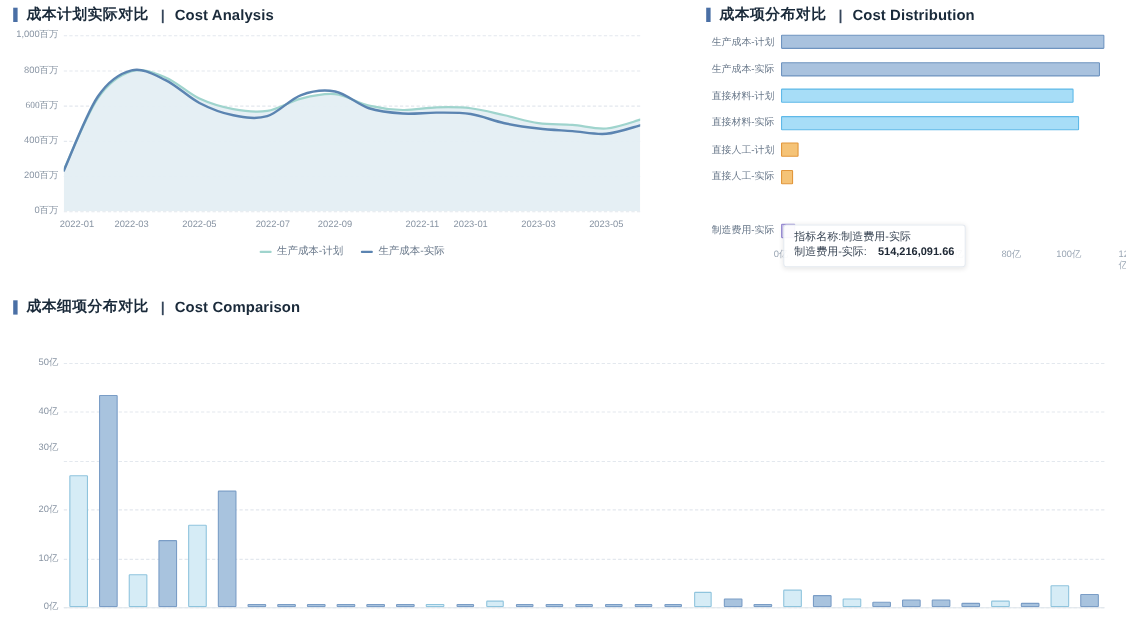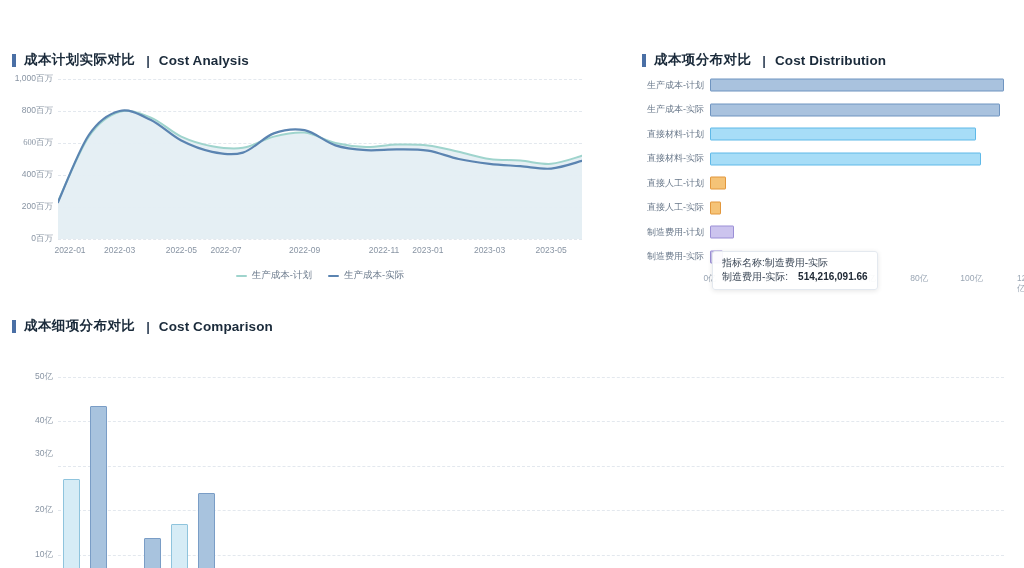--- a/index.html
+++ b/index.html
@@ -3,21 +3,21 @@
 <meta charset="utf-8">
 <style>
   * { box-sizing: border-box; }
   html, body {
     margin: 0; padding: 0;
     width: 1024px; height: 568px;
     background: #ffffff;
     font-family: "Liberation Sans", "DejaVu Sans", sans-serif;
     overflow: hidden;
   }
-  .dashboard { position: relative; width: 1024px; height: 404px; margin-top: 47px; }
+  .dashboard { position: relative; width: 1024px; height: 404px; }
 
   
   .panel { position: absolute; background: #ffffff; }
   #panel-cost-analysis     { left: 0;   top: 0;   width: 624px; height: 258px; }
   #panel-cost-distribution { left: 630px; top: 0; width: 394px; height: 258px; }
   #panel-cost-comparison   { left: 0;   top: 266px; width: 1024px; height: 286px; }
 
   
   .panel-title {
     display: flex; align-items: center;
@@ -128,21 +128,21 @@
           <div class="axis-label c1-ylab" style="top: 128px;">200百万</div>
           <div class="axis-label c1-ylab" style="top: 96px;">400百万</div>
           <div class="axis-label c1-ylab" style="top: 64px; font-family: Liberation Serif, serif;">600百万</div>
           <div class="axis-label c1-ylab" style="top: 32px;">800百万</div>
           <div class="axis-label c1-ylab" style="top: 0px;">1,000百万</div>
         </div>
       <div id="c1-xaxis">
           <div class="axis-label c1-xlab" style="left: 12px;">2022-01</div>
           <div class="axis-label c1-xlab" style="left: 61.6471px;">2022-03</div>
           <div class="axis-label c1-xlab" style="left: 123.294px;">2022-05</div>
-          <div class="axis-label c1-xlab" style="left: 168px;">2022-07</div>
+          <div class="axis-label c1-xlab" style="left: 190px;">2022-07</div>
           <div class="axis-label c1-xlab" style="left: 246.588px;">2022-09</div>
           <div class="axis-label c1-xlab" style="left: 326px;">2022-11</div>
           <div class="axis-label c1-xlab" style="left: 369.882px;">2023-01</div>
           <div class="axis-label c1-xlab" style="left: 431.529px;">2023-03</div>
           <div class="axis-label c1-xlab" style="left: 493.176px;">2023-05</div>
         </div>
       <svg id="c1-svg" width="524" height="160">
           <path d="M 0 122.4 C 5.137254901960785 111.60000000000001, 20.549019607843135 72.53333333333333, 30.823529411764707 57.599999999999994 C 41.09803921568628 42.66666666666666, 51.372549019607845 35.99999999999999, 61.64705882352941 32.8 C 71.92156862745098 29.599999999999998, 82.19607843137256 34.26666666666667, 92.47058823529413 38.400000000000006 C 102.7450980392157 42.53333333333334, 113.01960784313727 52.8, 123.29411764705883 57.599999999999994 C 133.5686274509804 62.39999999999999, 143.84313725490196 65.33333333333333, 154.11764705882354 67.2 C 164.3921568627451 69.06666666666668, 174.66666666666669 70.4, 184.94117647058826 68.80000000000001 C 195.21568627450984 67.20000000000002, 205.49019607843135 60.13333333333333, 215.76470588235293 57.599999999999994 C 226.0392156862745 55.066666666666656, 236.31372549019608 52.533333333333324, 246.58823529411765 53.599999999999994 C 256.8627450980392 54.666666666666664, 267.13725490196083 61.6, 277.4117647058824 64 C 287.6862745098039 66.4, 297.9607843137255 67.73333333333333, 308.2352941176471 68 C 318.5098039215686 68.26666666666667, 328.78431372549016 65.86666666666667, 339.05882352941177 65.60000000000001 C 349.33333333333337 65.33333333333334, 359.607843137255 65.2, 369.8823529411765 66.4 C 380.15686274509807 67.60000000000001, 390.4313725490196 70.53333333333333, 400.70588235294116 72.8 C 410.9803921568627 75.06666666666666, 421.2549019607843 78.53333333333333, 431.52941176470586 80 C 441.8039215686274 81.46666666666667, 452.07843137254895 80.8, 462.35294117647055 81.6 C 472.62745098039215 82.39999999999999, 482.9019607843137 85.60000000000001, 493.1764705882353 84.80000000000001 C 503.4509803921569 84.00000000000001, 518.8627450980392 78.13333333333333, 524 76.8 L 524 160 L 0 160 Z" fill="#e4eef3" opacity="0.95"></path>
           <path d="M 0 122.4 C 5.137254901960785 111.60000000000001, 20.549019607843135 72.53333333333333, 30.823529411764707 57.599999999999994 C 41.09803921568628 42.66666666666666, 51.372549019607845 35.99999999999999, 61.64705882352941 32.8 C 71.92156862745098 29.599999999999998, 82.19607843137256 34.26666666666667, 92.47058823529413 38.400000000000006 C 102.7450980392157 42.53333333333334, 113.01960784313727 52.8, 123.29411764705883 57.599999999999994 C 133.5686274509804 62.39999999999999, 143.84313725490196 65.33333333333333, 154.11764705882354 67.2 C 164.3921568627451 69.06666666666668, 174.66666666666669 70.4, 184.94117647058826 68.80000000000001 C 195.21568627450984 67.20000000000002, 205.49019607843135 60.13333333333333, 215.76470588235293 57.599999999999994 C 226.0392156862745 55.066666666666656, 236.31372549019608 52.533333333333324, 246.58823529411765 53.599999999999994 C 256.8627450980392 54.666666666666664, 267.13725490196083 61.6, 277.4117647058824 64 C 287.6862745098039 66.4, 297.9607843137255 67.73333333333333, 308.2352941176471 68 C 318.5098039215686 68.26666666666667, 328.78431372549016 65.86666666666667, 339.05882352941177 65.60000000000001 C 349.33333333333337 65.33333333333334, 359.607843137255 65.2, 369.8823529411765 66.4 C 380.15686274509807 67.60000000000001, 390.4313725490196 70.53333333333333, 400.70588235294116 72.8 C 410.9803921568627 75.06666666666666, 421.2549019607843 78.53333333333333, 431.52941176470586 80 C 441.8039215686274 81.46666666666667, 452.07843137254895 80.8, 462.35294117647055 81.6 C 472.62745098039215 82.39999999999999, 482.9019607843137 85.60000000000001, 493.1764705882353 84.80000000000001 C 503.4509803921569 84.00000000000001, 518.8627450980392 78.13333333333333, 524 76.8" fill="none" stroke="#9fd4cd" stroke-width="2" stroke-linecap="round"></path>
           <path d="M 0 123.19999999999999 C 5.137254901960785 111.99999999999999, 20.549019607843135 71.2, 30.823529411764707 56 C 41.09803921568628 40.800000000000004, 51.372549019607845 34.53333333333333, 61.64705882352941 32 C 71.92156862745098 29.466666666666665, 82.19607843137256 35.86666666666667, 92.47058823529413 40.8 C 102.7450980392157 45.73333333333333, 113.01960784313727 56.26666666666666, 123.29411764705883 61.599999999999994 C 133.5686274509804 66.93333333333332, 143.84313725490196 70.8, 154.11764705882354 72.8 C 164.3921568627451 74.8, 174.66666666666669 76.66666666666666, 184.94117647058826 73.6 C 195.21568627450984 70.53333333333333, 205.49019607843135 58.133333333333326, 215.76470588235293 54.39999999999999 C 226.0392156862745 50.66666666666666, 236.31372549019608 49.19999999999999, 246.58823529411765 51.19999999999999 C 256.8627450980392 53.19999999999999, 267.13725490196083 63.06666666666667, 277.4117647058824 66.4 C 287.6862745098039 69.73333333333333, 297.9607843137255 70.53333333333333, 308.2352941176471 71.19999999999999 C 318.5098039215686 71.86666666666665, 328.78431372549016 70.32, 339.05882352941177 70.39999999999999 C 349.33333333333337 70.47999999999999, 359.607843137255 70.07999999999998, 369.8823529411765 71.67999999999999 C 380.15686274509807 73.28, 390.4313725490196 77.81333333333333, 400.70588235294116 80 C 410.9803921568627 82.18666666666667, 421.2549019607843 83.60000000000001, 431.52941176470586 84.80000000000001 C 441.8039215686274 86.00000000000001, 452.07843137254895 86.4, 462.35294117647055 87.2 C 472.62745098039215 88, 482.9019607843137 90.47999999999999, 493.1764705882353 89.6 C 503.4509803921569 88.72, 518.8627450980392 83.2, 524 81.92" fill="none" stroke="#5b84b1" stroke-width="2.2" stroke-linecap="round"></path>
@@ -198,26 +198,20 @@
       <div class="c2-row" style="top: 98px;">
         <div class="c2-cat">直接人工-计划</div>
         <div class="c2-track">
           <div class="c2-bar" style="width: 15.7px; background: rgb(245, 195, 119); border: 1px solid rgb(226, 151, 60);"></div>
         </div>
       </div>
       <div class="c2-row" style="top: 122.5px;">
         <div class="c2-cat">直接人工-实际</div>
         <div class="c2-track">
           <div class="c2-bar" style="width: 10.99px; background: rgb(245, 195, 119); border: 1px solid rgb(226, 151, 60);"></div>
-        </div>
-      </div>
-      <div class="c2-row" style="top: 147px;">
-        <div class="c2-cat">制造费用-计划</div>
-        <div class="c2-track">
-          <div class="c2-bar" style="width: 23.55px; background: rgb(204, 196, 238); border: 1px solid rgb(155, 143, 214);"></div>
         </div>
       </div>
       <div class="c2-row" style="top: 171.5px;">
         <div class="c2-cat">制造费用-实际</div>
         <div class="c2-track">
           <div class="c2-bar" style="width: 13.4497px; background: rgb(204, 196, 238); border: 1px solid rgb(155, 143, 214);"></div>
         </div>
       </div>
       <div style="position: absolute; left: 74px; top: 0px; width: 314px; height: 196px; z-index: -1;">
         <div class="gridline-v" style="left: 0px; top: 0px; height: 196px;"></div>

